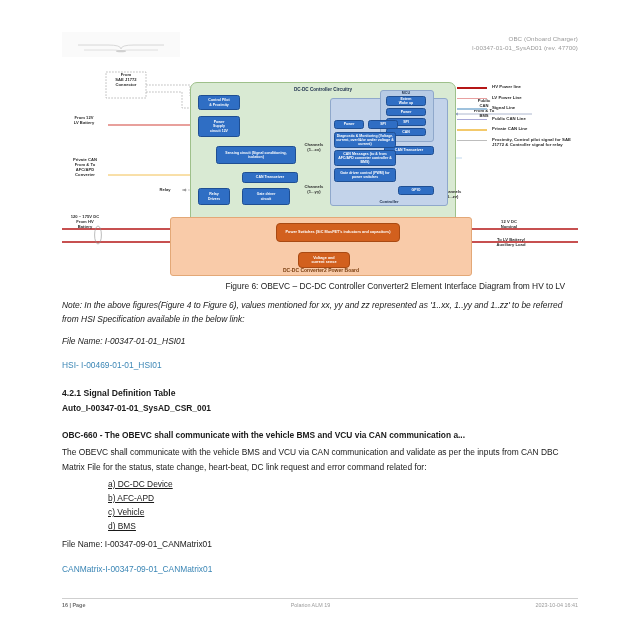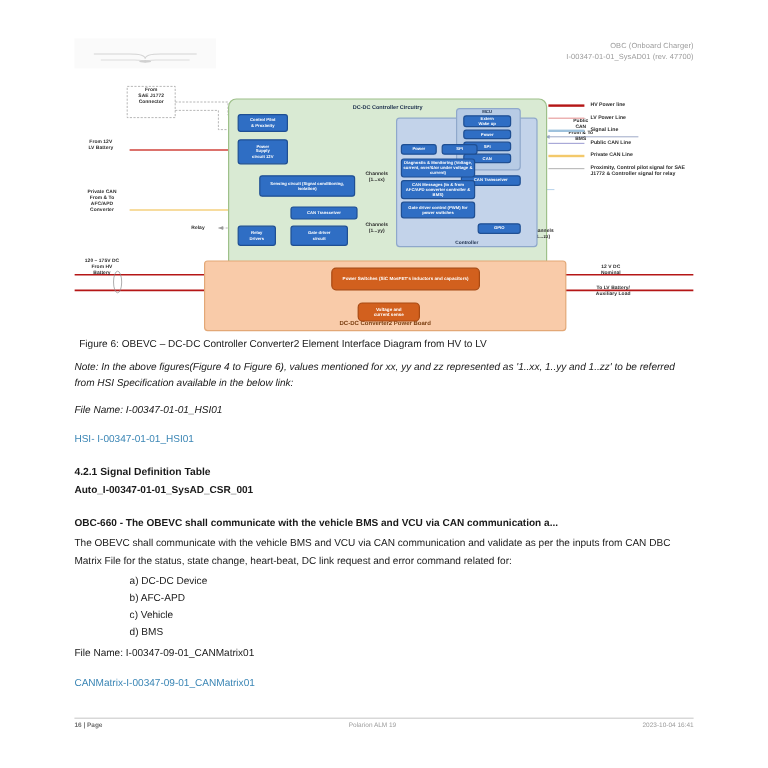--- a/index.html
+++ b/index.html
@@ -186,23 +186,23 @@
     line-height: 5.4px;
     color: #2a2a2a;
     font-weight: bold;
     letter-spacing: .03px;
   }
   .legend-row.tall { height: 20px; }
 
   
   .caption {
     position: absolute;
-    left: 66px; top: 281px;
+    left: 49px; top: 281px;
     width: 516px;
-    text-align: left;
+    text-align: right;
     font-size: 8.4px;
     color: #1a1a1a;
   }
   .body {
     position: absolute;
     left: 62px; top: 298px;
     width: 516px;
     font-size: 8.4px;
     line-height: 14.2px;
     color: #1a1a1a;
@@ -229,20 +229,21 @@
     margin: 0 0 13px 0;
   }
   .strong-line.tight { margin-bottom: 3px; }
   p.para {
     margin: 0 0 2px 0;
   }
   ol.abc {
     list-style: none;
     margin: 3px 0 3px 0;
     padding: 0 0 0 46px;
+    text-decoration: underline;
   }
   ol.abc li {
     margin: 0;
     line-height: 14.2px;
   }
   .spacer-para { margin: 0 0 12px 0; }
   .fname2 { margin: 0 0 11px 0; }
 
   
   .footer {
@@ -421,21 +422,21 @@
         <div class="legend-text" style="width:82px;">Proximity, Control pilot signal for SAE J1772 &amp; Controller signal for relay</div>
       </div>
     </div>
   </div>
 
   <div class="caption">Figure 6: OBEVC – DC-DC Controller Converter2 Element Interface Diagram from HV to LV</div>
 
   <div class="body">
     <p class="note">Note: In the above figures(Figure 4 to Figure 6), values mentioned for xx, yy and zz represented as '1..xx, 1..yy and 1..zz' to be referred from HSI Specification available in the below link:</p>
     <p class="fname">File Name: I-00347-01-01_HSI01</p>
-    <p class="link">HSI- I-00347-01-01_HSI01</p>
+    <p class="link">HSI- I-00469-01-01_HSI01</p>
     <h4 class="sec">4.2.1 Signal Definition Table</h4>
     <p class="strong-line">Auto_I-00347-01-01_SysAD_CSR_001</p>
     <p class="strong-line tight">OBC-660 - The OBEVC shall communicate with the vehicle BMS and VCU via CAN communication a...</p>
     <p class="para">The OBEVC shall communicate with the vehicle BMS and VCU via CAN communication and validate as per the inputs from CAN DBC Matrix File for the status, state change, heart-beat, DC link request and error command related for:</p>
     <ol class="abc">
       <li>a) DC-DC Device</li>
       <li>b) AFC-APD</li>
       <li>c) Vehicle</li>
       <li>d) BMS</li>
     </ol>

